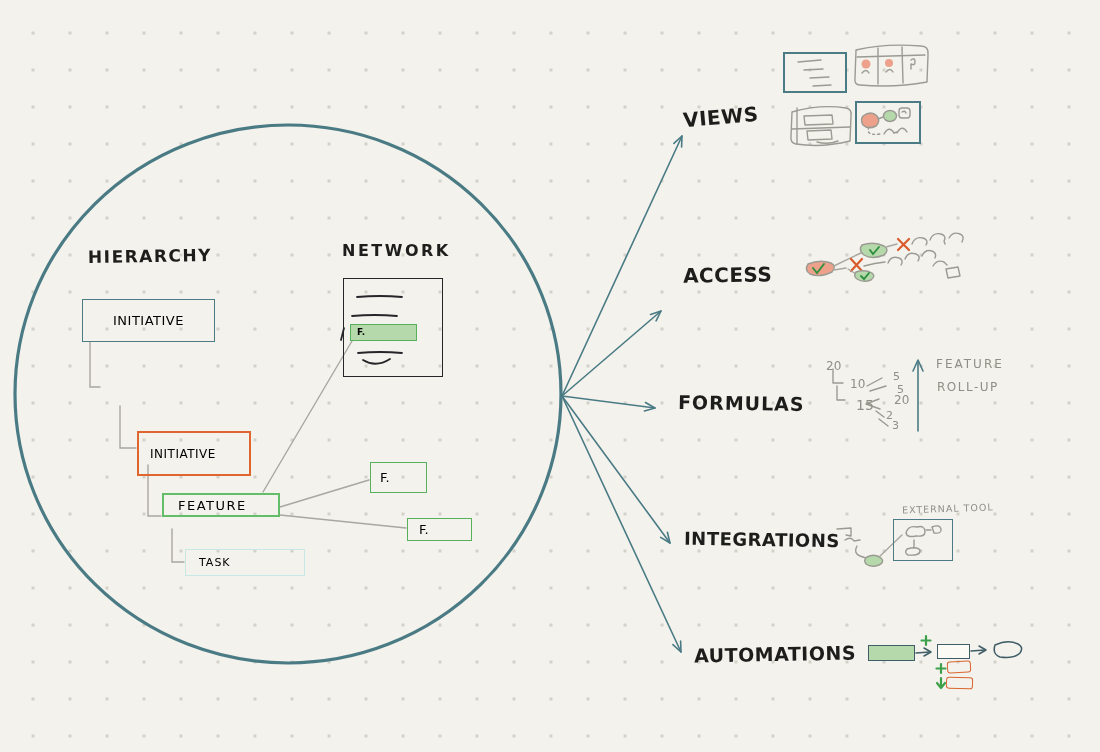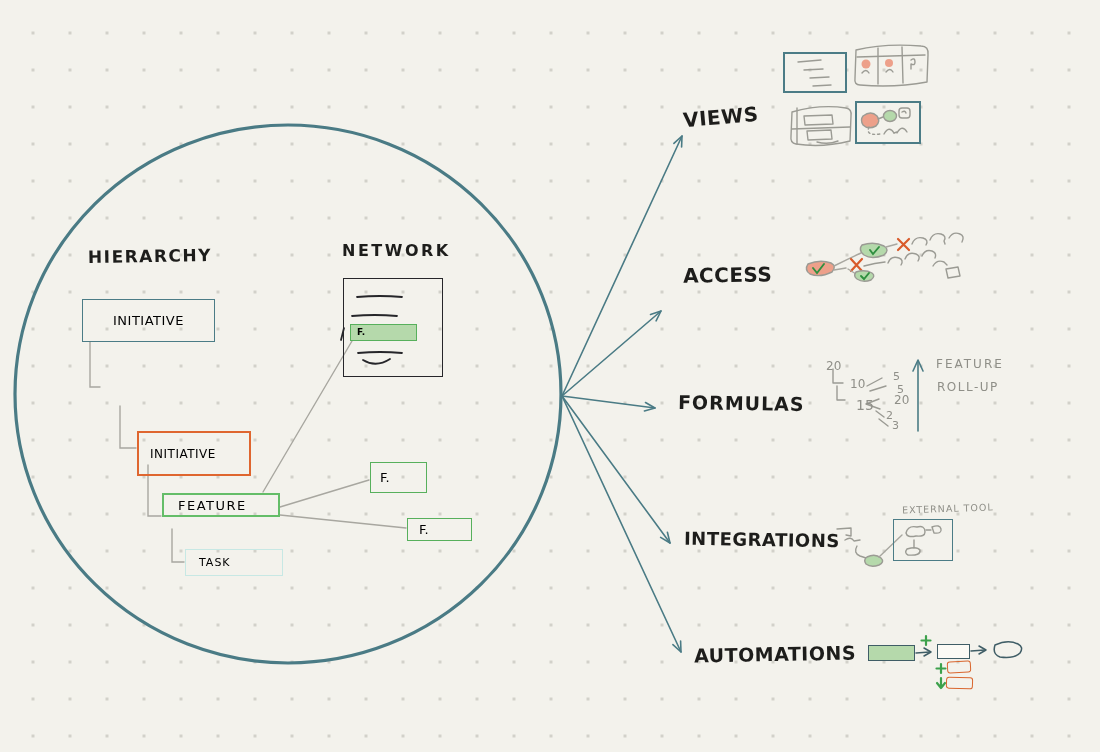--- a/index.html
+++ b/index.html
@@ -177,21 +177,21 @@
 
 
   <div class="bx" style="left:137px;top:431px;width:114px;height:45px;border:2px solid #df662f;padding-left:11px;">
     <span style="font-size:12px;letter-spacing:0.5px;">INITIATIVE</span>
   </div>
 
   <div class="bx" style="left:162px;top:493px;width:118px;height:24px;border:2px solid #64bd68;padding-left:14px;">
     <span style="font-size:13px;letter-spacing:1.5px;">FEATURE</span>
   </div>
 
-  <div class="bx" style="left:185px;top:549px;width:98px;height:27px;border:1.6px solid #c7e8e4;padding-left:13px;">
+  <div class="bx" style="left:185px;top:549px;width:120px;height:27px;border:1.6px solid #c7e8e4;padding-left:13px;">
     <span style="font-size:11px;letter-spacing:1px;">TASK</span>
   </div>
 
   <div class="hw" style="left:342px;top:243px;font-size:16px;font-weight:700;letter-spacing:2.5px;">NETWORK</div>
 
   <div class="bx" style="left:343px;top:278px;width:100px;height:99px;border:1.8px solid #26262a;"></div>
 
   <div class="bx" style="left:350px;top:324px;width:67px;height:17px;border:1.5px solid #57b05c;background:#b5d9ab;padding-left:6px;">
     <span style="font-size:9px;font-weight:700;">F.</span>
   </div>

